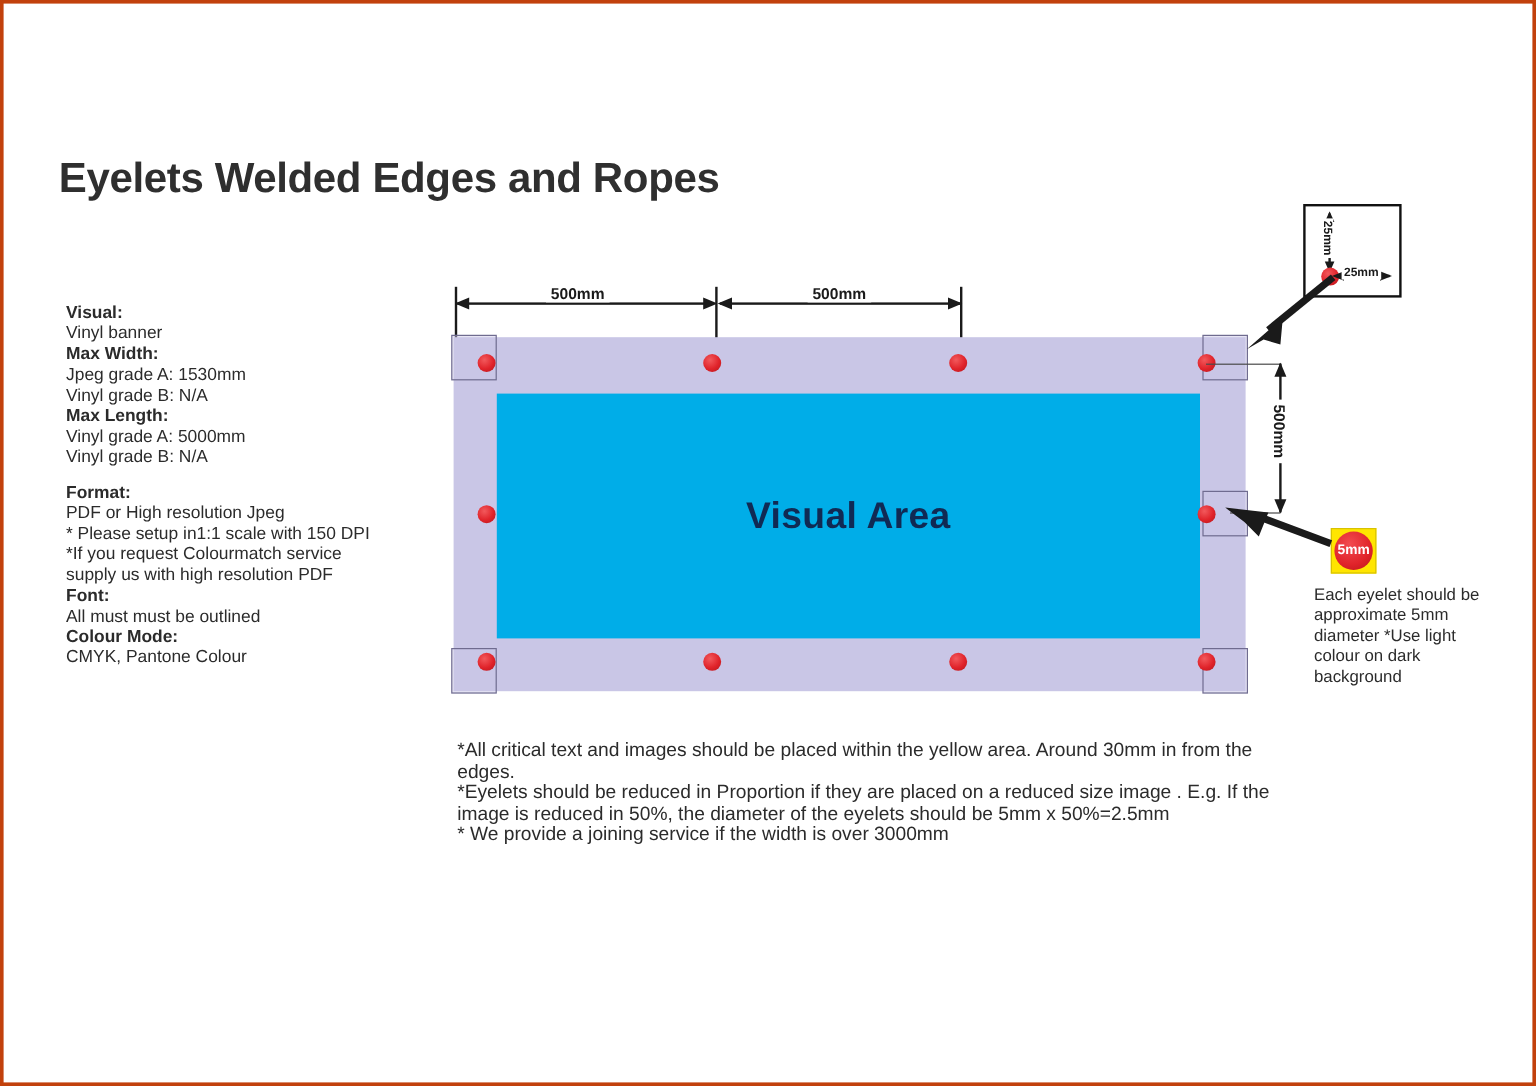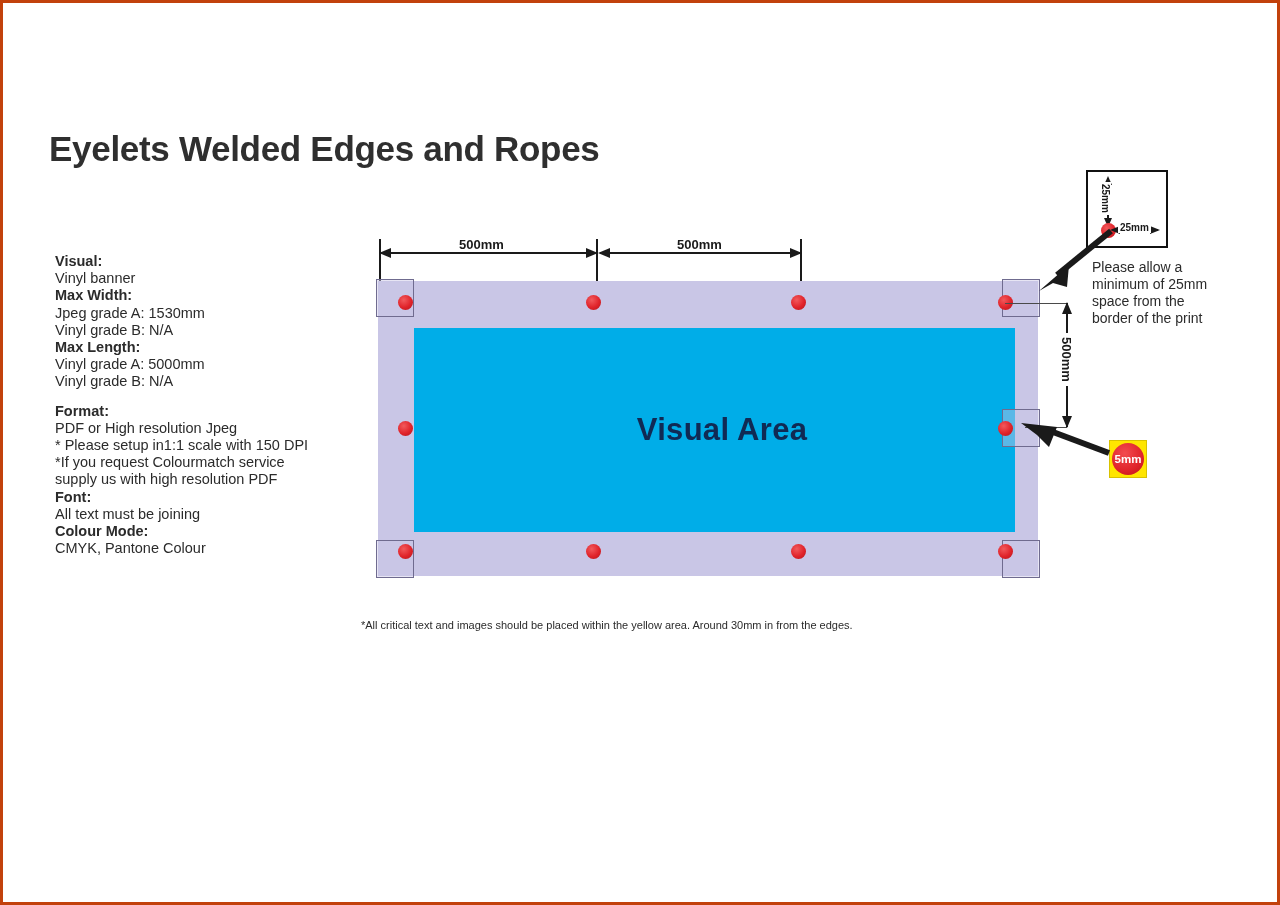--- a/index.html
+++ b/index.html
@@ -56,21 +56,20 @@
   #visual {
     position: absolute;
     left: 36px;
     top: 47px;
     width: 586px;
     height: 204px;
     background: #00ade8;
     display: flex;
     align-items: center;
     justify-content: center;
-    padding-left: 15px;
   }
   #visual-label {
     font-size: 31px;
     font-weight: bold;
     color: #102a54;
     letter-spacing: 0.3px;
   }
   .eyelet {
     position: absolute;
     width: 15px;
@@ -172,24 +171,24 @@
     top: 484px;
     width: 142px;
     font-size: 14px;
     line-height: 17px;
     color: #2b2b2b;
   }
 
   
   #notes {
     position: absolute;
-    left: 358px;
+    left: 378px;
     top: 614px;
     width: 700px;
-    font-size: 11px;
+    font-size: 16px;
     line-height: 17.6px;
     color: #2b2b2b;
   }
 </style>
 </head>
 <body>
 
 <div id="page">
 
   <div id="title">Eyelets Welded Edges and Ropes</div>
@@ -203,21 +202,21 @@
     <span class="b">Max Length:</span><br>
     <span>Vinyl grade A: 5000mm</span><br>
     <span>Vinyl grade B: N/A</span>
     <span class="gap"></span>
     <span class="b">Format:</span><br>
     <span>PDF or High resolution Jpeg</span><br>
     <span>* Please setup in1:1 scale with 150 DPI</span><br>
     <span>*If you request Colourmatch service</span><br>
     <span>supply us with high resolution PDF</span><br>
     <span class="b">Font:</span><br>
-    <span>All text must be joining</span><br>
+    <span>All must must be outlined</span><br>
     <span class="b">Colour Mode:</span><br>
     <span>CMYK, Pantone Colour</span>
   </div>
 
   <div class="vline" style="left:376px; top:236px; height:52px;"></div>
   <div class="vline" style="left:593px; top:236px; height:52px;"></div>
   <div class="vline" style="left:797px; top:236px; height:52px;"></div>
 
   <div class="hline" style="left:378px; top:249px; width:214px;"></div>
   <svg style="position:absolute; left:376px; top:243px;" width="14" height="14">
@@ -294,31 +293,33 @@
       <polygon points="12,6 2,2 2,10" fill="#1a1a1a"></polygon>
     </svg>
     <div style="position:absolute; left:30px; top:50px; font-size:10px; font-weight:bold; color:#1a1a1a; background:#ffffff; padding:0 2px;">25mm</div>
   </div>
 
   <svg style="position:absolute; left:1020px; top:222px;" width="92" height="76">
     <line x1="88" y1="6" x2="34" y2="50" stroke="#1a1a1a" stroke-width="6"></line>
     <polygon points="16,66 46,40 44,62 30,58" fill="#1a1a1a"></polygon>
   </svg>
 
-  <div id="detail-note">Please allow a minimum of 25mm space from the border of the print</div>
 
   <div id="swatch">
     <div id="swatch-circle">
       <span id="swatch-label">5mm</span>
     </div>
   </div>
 
   <svg style="position:absolute; left:1006px; top:410px;" width="106" height="46">
     <line x1="100" y1="40" x2="36" y2="16" stroke="#1a1a1a" stroke-width="6"></line>
     <polygon points="12,10 48,14 40,34 28,22" fill="#1a1a1a"></polygon>
   </svg>
 
+  <div id="swatch-note">Each eyelet should be approximate 5mm diameter *Use light colour on dark background</div>
 
   <div id="notes">
     <div>*All critical text and images should be placed within the yellow area. Around 30mm in from the edges.</div>
+    <div>*Eyelets should be reduced in Proportion if they are placed on a reduced size image . E.g. If the image is reduced in 50%, the diameter of the eyelets should be 5mm x 50%=2.5mm</div>
+    <div>* We provide a joining service if the width is over 3000mm</div>
   </div>
 
 </div>
 
 </body></html>

